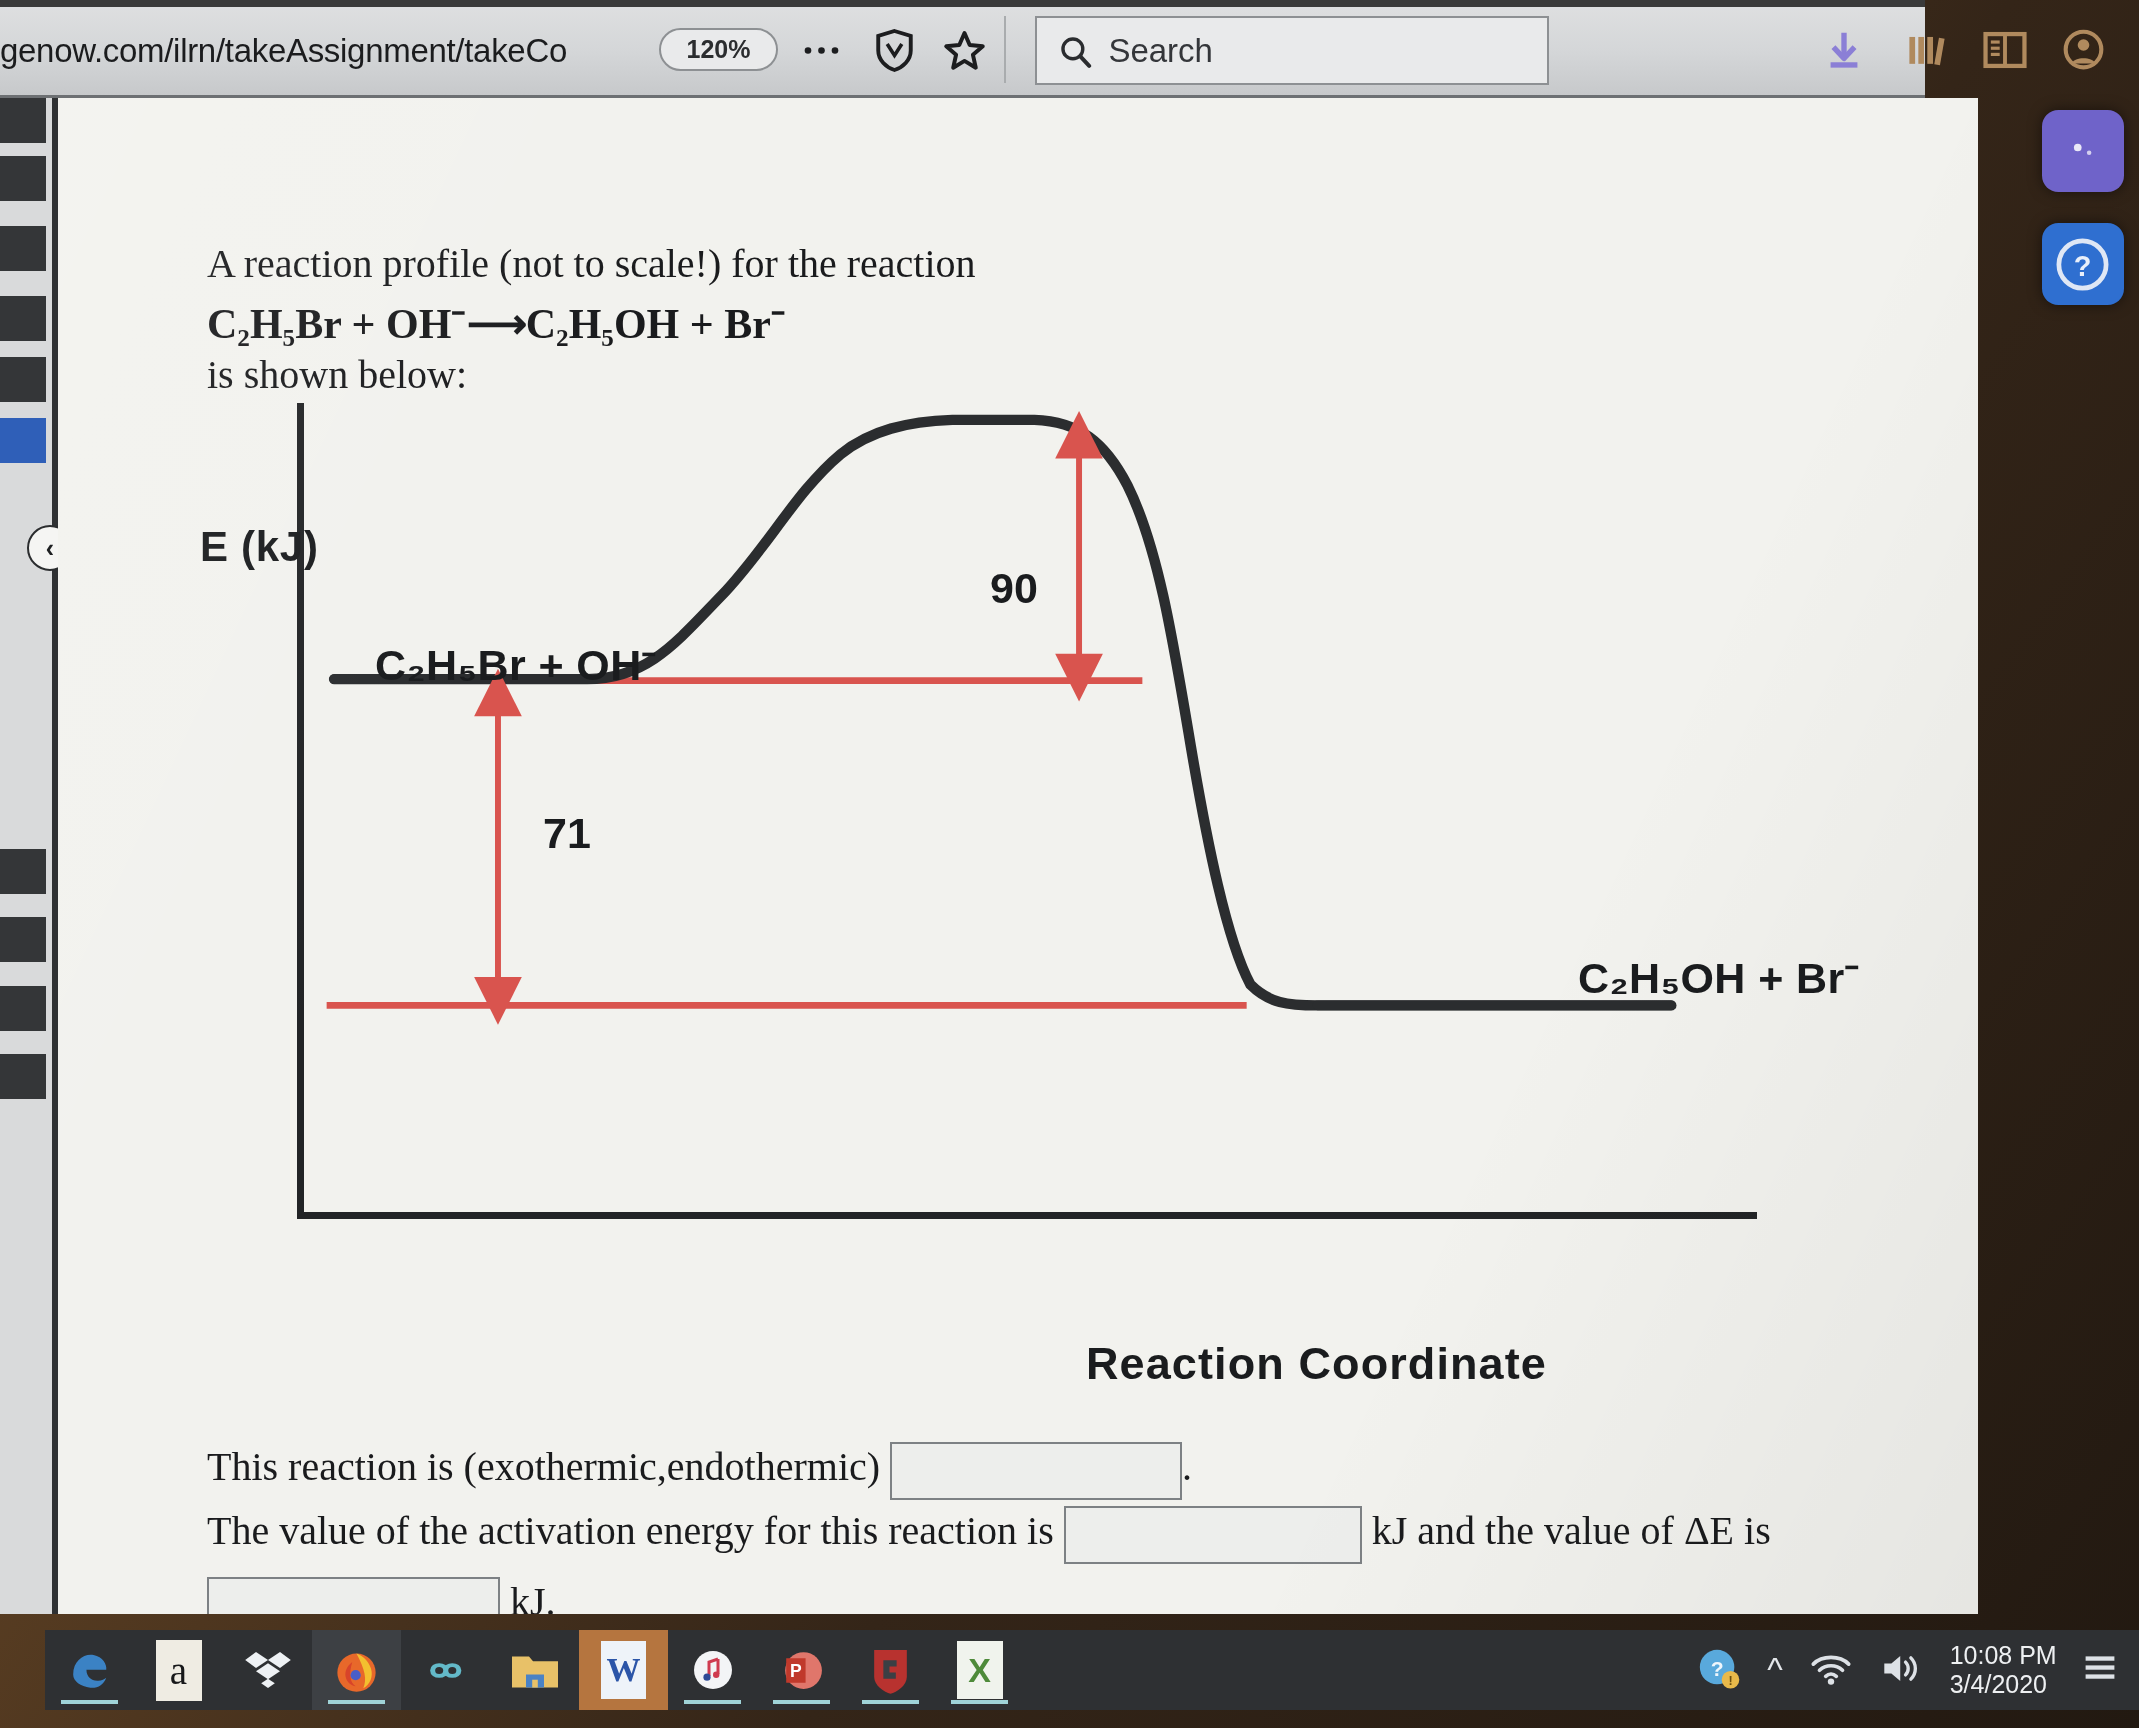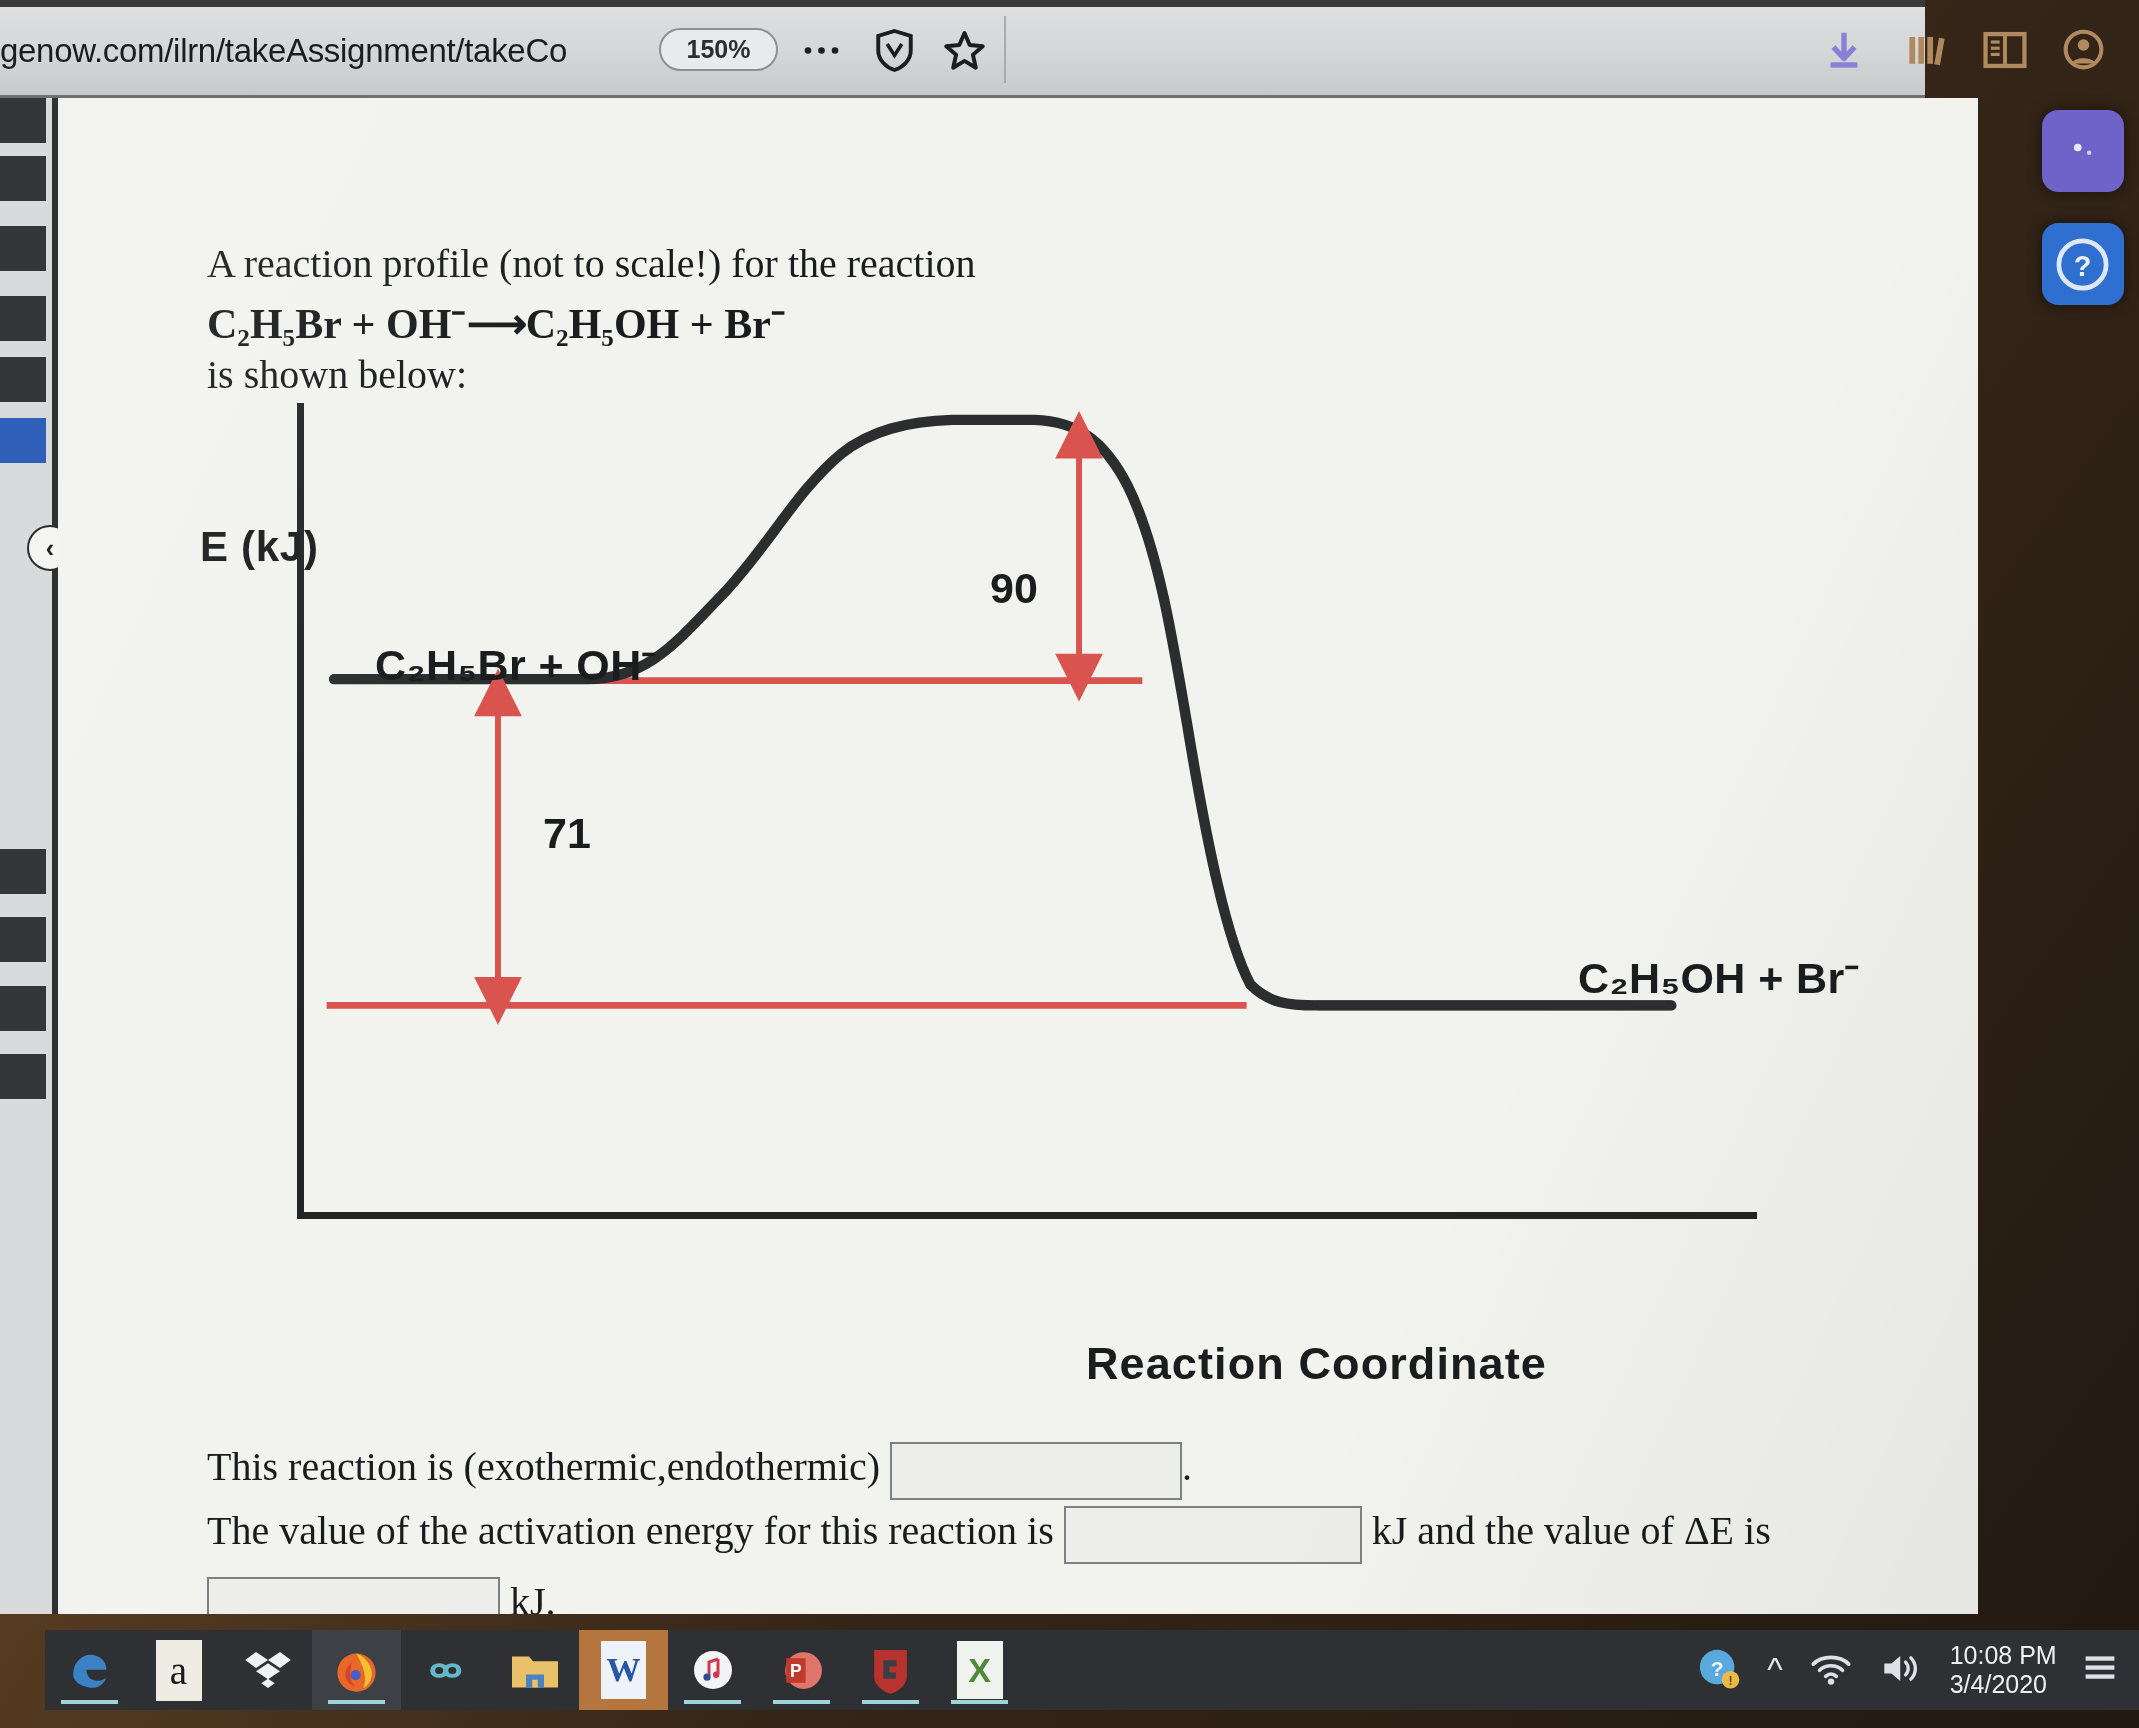--- a/index.html
+++ b/index.html
@@ -195,21 +195,21 @@
       <text x="12" y="16.5" font-size="11" text-anchor="middle" fill="#eaf0fa" font-family="Liberation Sans, sans-serif" font-weight="bold">?</text>
     </svg>
   </div>
 
   <div id="toolbar">
 
     <div class="url-wrap">
       <span class="url-text">genow.com/ilrn/takeAssignment/takeCo</span>
     </div>
 
-    <div class="zoom-pill">150%</div>
+    <div class="zoom-pill">120%</div>
 
     <div class="tb-icon" style="left:797px;">
       <svg width="39" height="15" viewBox="0 0 52 20">
         <circle cx="8" cy="10" r="4.4" fill="#1c1d1f"></circle>
         <circle cx="26" cy="10" r="4.4" fill="#1c1d1f"></circle>
         <circle cx="44" cy="10" r="4.4" fill="#1c1d1f"></circle>
       </svg>
     </div>
 
     <div class="tb-icon" style="left:870px;">
@@ -220,20 +220,27 @@
     </div>
 
     <div class="tb-icon" style="left:940px;">
       <svg width="43" height="43" viewBox="0 0 24 24">
         <path d="M12 2.2 L14.9 8.9 L22.2 9.6 L16.7 14.4 L18.3 21.6 L12 17.8 L5.7 21.6 L7.3 14.4 L1.8 9.6 L9.1 8.9 Z" fill="none" stroke="#1c1d1f" stroke-width="2.2" stroke-linejoin="round"></path>
       </svg>
     </div>
 
     <div class="tb-sep" style="left:1004px;"></div>
 
+    <div class="search-box">
+      <svg width="34" height="34" viewBox="0 0 24 24">
+        <circle cx="10.5" cy="10.5" r="7" fill="none" stroke="#2a2c2f" stroke-width="2.4"></circle>
+        <line x1="15.6" y1="15.6" x2="22" y2="22.5" stroke="#2a2c2f" stroke-width="2.8" stroke-linecap="round"></line>
+      </svg>
+      <span class="ph">Search</span>
+    </div>
   </div>
 
   <div class="tb-right" style="left:1816px;">
     <svg width="46" height="46" viewBox="0 0 24 24">
       <line x1="12" y1="3" x2="12" y2="15" stroke="#8b7fd6" stroke-width="2.8"></line>
       <path d="M6.5 10.5 L12 16.4 L17.5 10.5" fill="none" stroke="#8b7fd6" stroke-width="2.8" stroke-linejoin="round"></path>
       <rect x="5" y="18.4" width="14" height="2.8" fill="#8b7fd6"></rect>
     </svg>
   </div>
   <div class="tb-right" style="left:1898px;">

